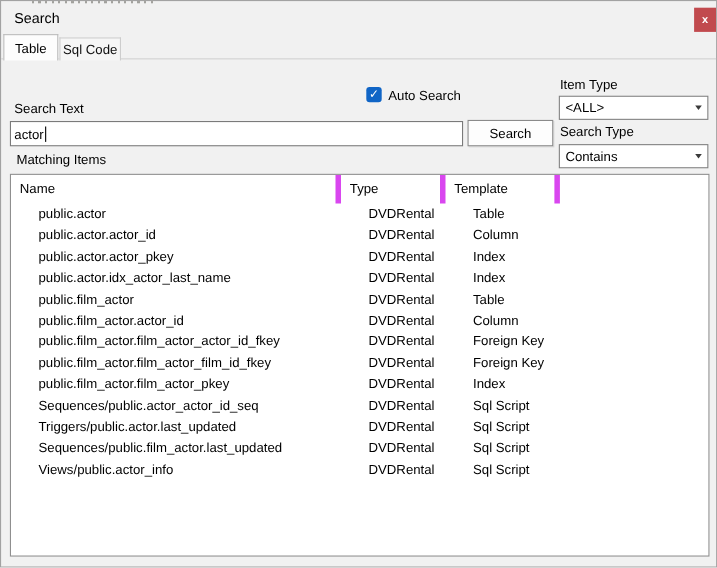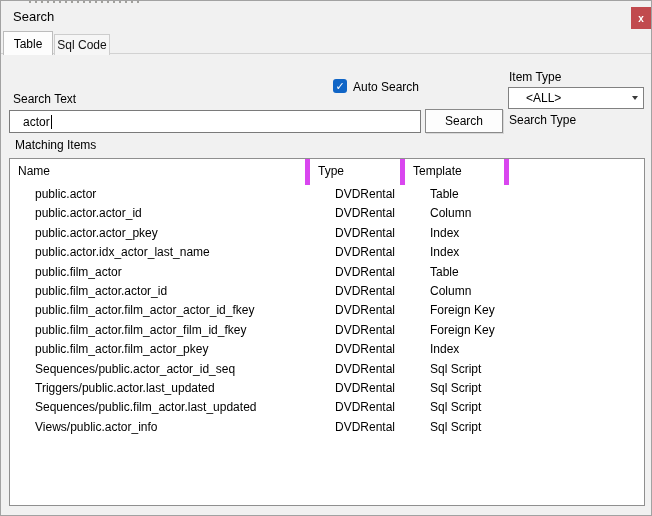--- a/index.html
+++ b/index.html
@@ -40,32 +40,32 @@
   #lbl-search-type { left:508px; top:112px; }
   #lbl-matching    { left:14px;  top:137px; }
   #lbl-auto        { left:352px; top:79px; }
   .checkbox {
     position:absolute; left:332px; top:78px; width:14px; height:14px;
     border-radius:3px; background:#1065c6; display:flex; align-items:center; justify-content:center;
   }
   .checkbox .check-icon { color:#fff; font-size:11px; line-height:11px; }
   .textinput {
     position:absolute; left:8px; top:109px; width:412px; height:23px;
-    background:#fff; border:1px solid #7a7a7a; display:flex; align-items:center; padding-left:13px;
+    background:#fff; border:1px solid #7a7a7a; display:flex; align-items:center; padding-left:3px;
   }
   .caret { width:1px; height:14px; background:#000; margin-left:1px; }
   .btn {
     position:absolute; left:424px; top:108px; width:78px; height:24px;
     background:#fdfdfd; border:1px solid #8a8a8a;
     display:flex; align-items:center; justify-content:center;
     box-shadow:1px 1px 0 rgba(0,0,0,0.10);
   }
   .combo {
     position:absolute; left:507px; width:136px; height:22px;
-    background:#fff; border:1px solid #818181; display:flex; align-items:center;padding-left:12px;
+    background:#fff; border:1px solid #818181; display:flex; align-items:center;
   }
   #combo-item        { top:86px; }
   #combo-search-type { top:130px; }
   .combo .val { flex:1; padding-left:5px; white-space:nowrap; overflow:hidden; }
   .combo .dd  { width:17px; align-self:stretch; display:flex; align-items:center; justify-content:center; }
   .chevron {
     width:0; height:0;
     border-left:3.5px solid transparent; border-right:3.5px solid transparent;
     border-top:4px solid #3a3a3a;
   }
@@ -120,20 +120,26 @@
   <div class="textinput">
     <span>actor</span>
     <span class="caret"></span>
   </div>
 
   <div class="btn">
     <span>Search</span>
   </div>
 
   <div class="lbl" id="lbl-search-type">Search Type</div>
+  <div class="combo" id="combo-search-type">
+    <span class="val">Contains</span>
+    <span class="dd">
+        <span class="chevron"></span>
+      </span>
+  </div>
 
   <div class="lbl" id="lbl-matching">Matching Items</div>
 
   <div class="results">
     <div class="thead">
       <div class="hc">Name</div>
       <div class="hc">Type</div>
       <div class="hc">Template</div>
       <div class="hc filler"></div>
     </div>

